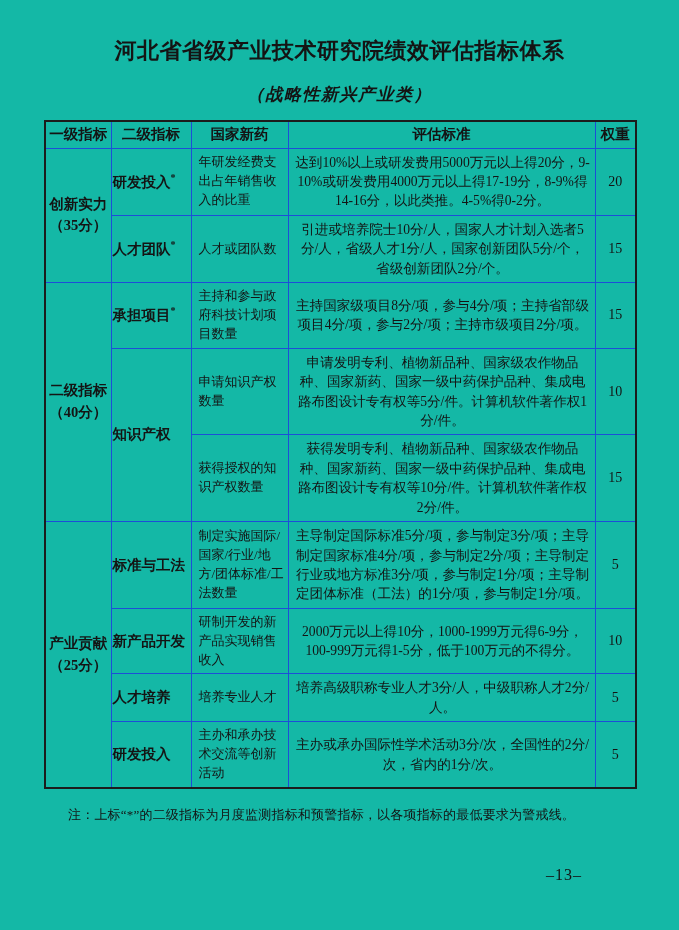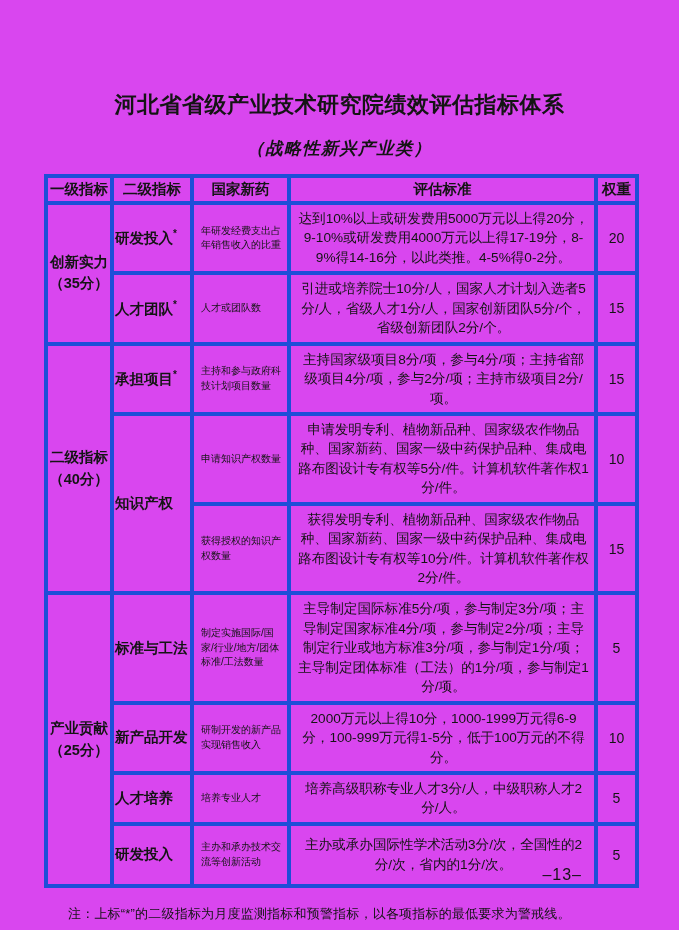--- a/index.html
+++ b/index.html
@@ -2,25 +2,25 @@
 <html lang="zh"><head>
 <meta charset="utf-8">
 <style>
   html, body { margin: 0; padding: 0; }
   body { background: #ffffff; }
   .page {
     position: relative;
     width: 679px;
     height: 930px;
     margin: 0;
-    background: #d946ef;
+    background: #14b8a6;
     color: #141414;
-    font-family: Liberation Sans, sans-serif;
+    font-family: Liberation Serif, serif;
     box-sizing: border-box;
-    padding-top: 90px;
+    padding-top: 36px;
     overflow: hidden;
   }
   .title {
     margin: 0;
     text-align: center;
     font-size: 22px;
     font-weight: bold;
     letter-spacing: 0.5px;
   }
   .subtitle {
@@ -33,21 +33,21 @@
   }
   table.indicator {
     border-collapse: collapse;
     table-layout: fixed;
     margin: 14px 0 0 44px;
     width: 591px;
     border: 2px solid #1c1c1c;
   }
   table.indicator th,
   table.indicator td {
-    border: 4px solid #1d4ed8;
+    border: 1px solid #1d4ed8;
     vertical-align: middle;
     box-sizing: border-box;
   }
   th.hdr {
     font-size: 14.5px;
     font-weight: bold;
     text-align: center;
     height: 27px;
     padding: 1px 0;
   }
@@ -60,21 +60,21 @@
     margin-left: 32px;
   }
   td.l2 {
     font-size: 14.5px;
     font-weight: bold;
     text-align: left;
     padding: 2px 1px;
   }
   td.l2 sup { font-size: 10px; }
   td.l3 {
-    font-size: 10px;
+    font-size: 13px;
     text-align: left;
     padding: 4px 2px 4px 7px;
     line-height: 1.45;
   }
   td.crit {
     font-size: 13.6px;
     text-align: center;
     padding: 4px 4px 4px 6px;
     line-height: 1.43;
   }

